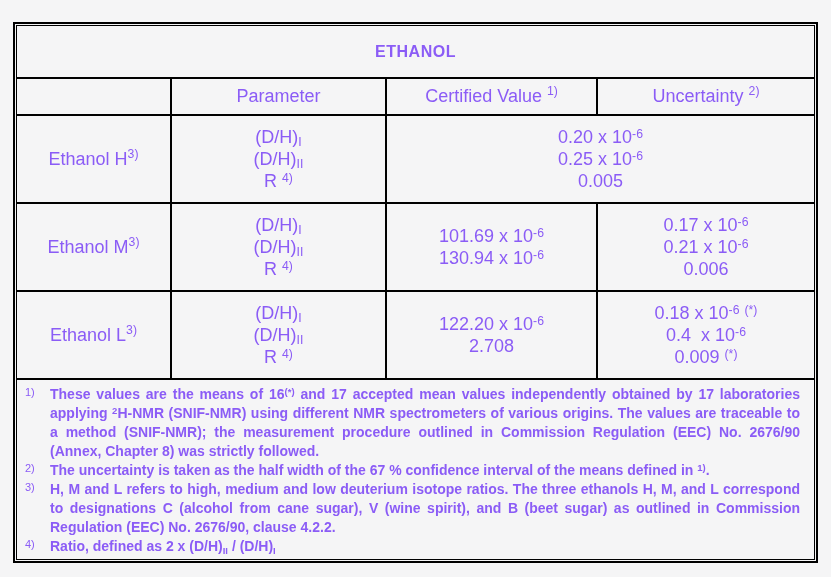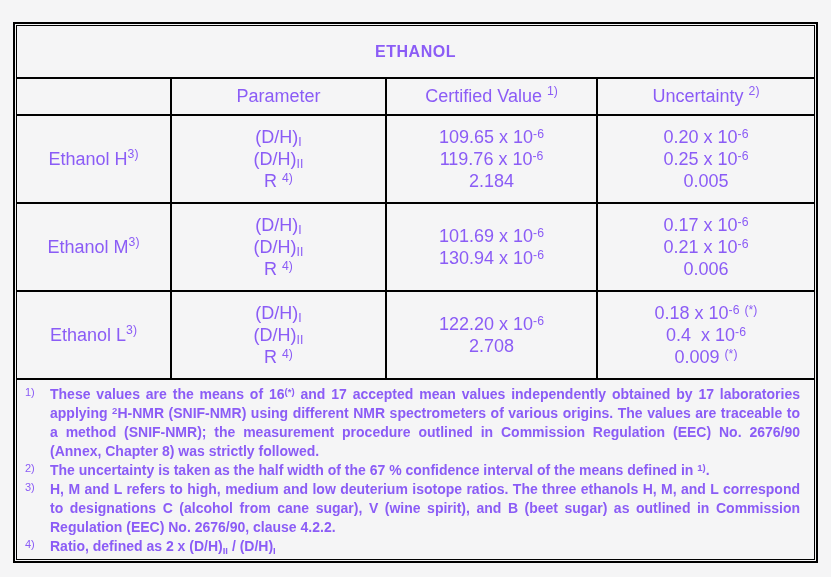--- a/index.html
+++ b/index.html
@@ -103,27 +103,20 @@
             <span>Ethanol H </span>
             <sup>3)</sup>
           </div>
         <div class="cell c2 sep">
           <div class="lines">
             <div><span>(D/H)</span><sub>I</sub></div>
             <div><span>(D/H)</span><sub>II</sub></div>
             <div><span>R </span><sup>4)</sup></div>
           </div>
         </div>
-        <div class="cell c3 sep">
-          <div class="lines">
-            <div><span>109.65 x 10</span><sup>-6</sup></div>
-            <div><span>119.76 x 10</span><sup>-6</sup></div>
-            <div><span>2.184</span></div>
-          </div>
-        </div>
         <div class="cell c4">
           <div class="lines">
             <div><span>0.20 x 10</span><sup>-6</sup></div>
             <div><span>0.25 x 10</span><sup>-6</sup></div>
             <div><span>0.005</span></div>
           </div>
         </div>
       </div>
 
       <div class="data-row">

